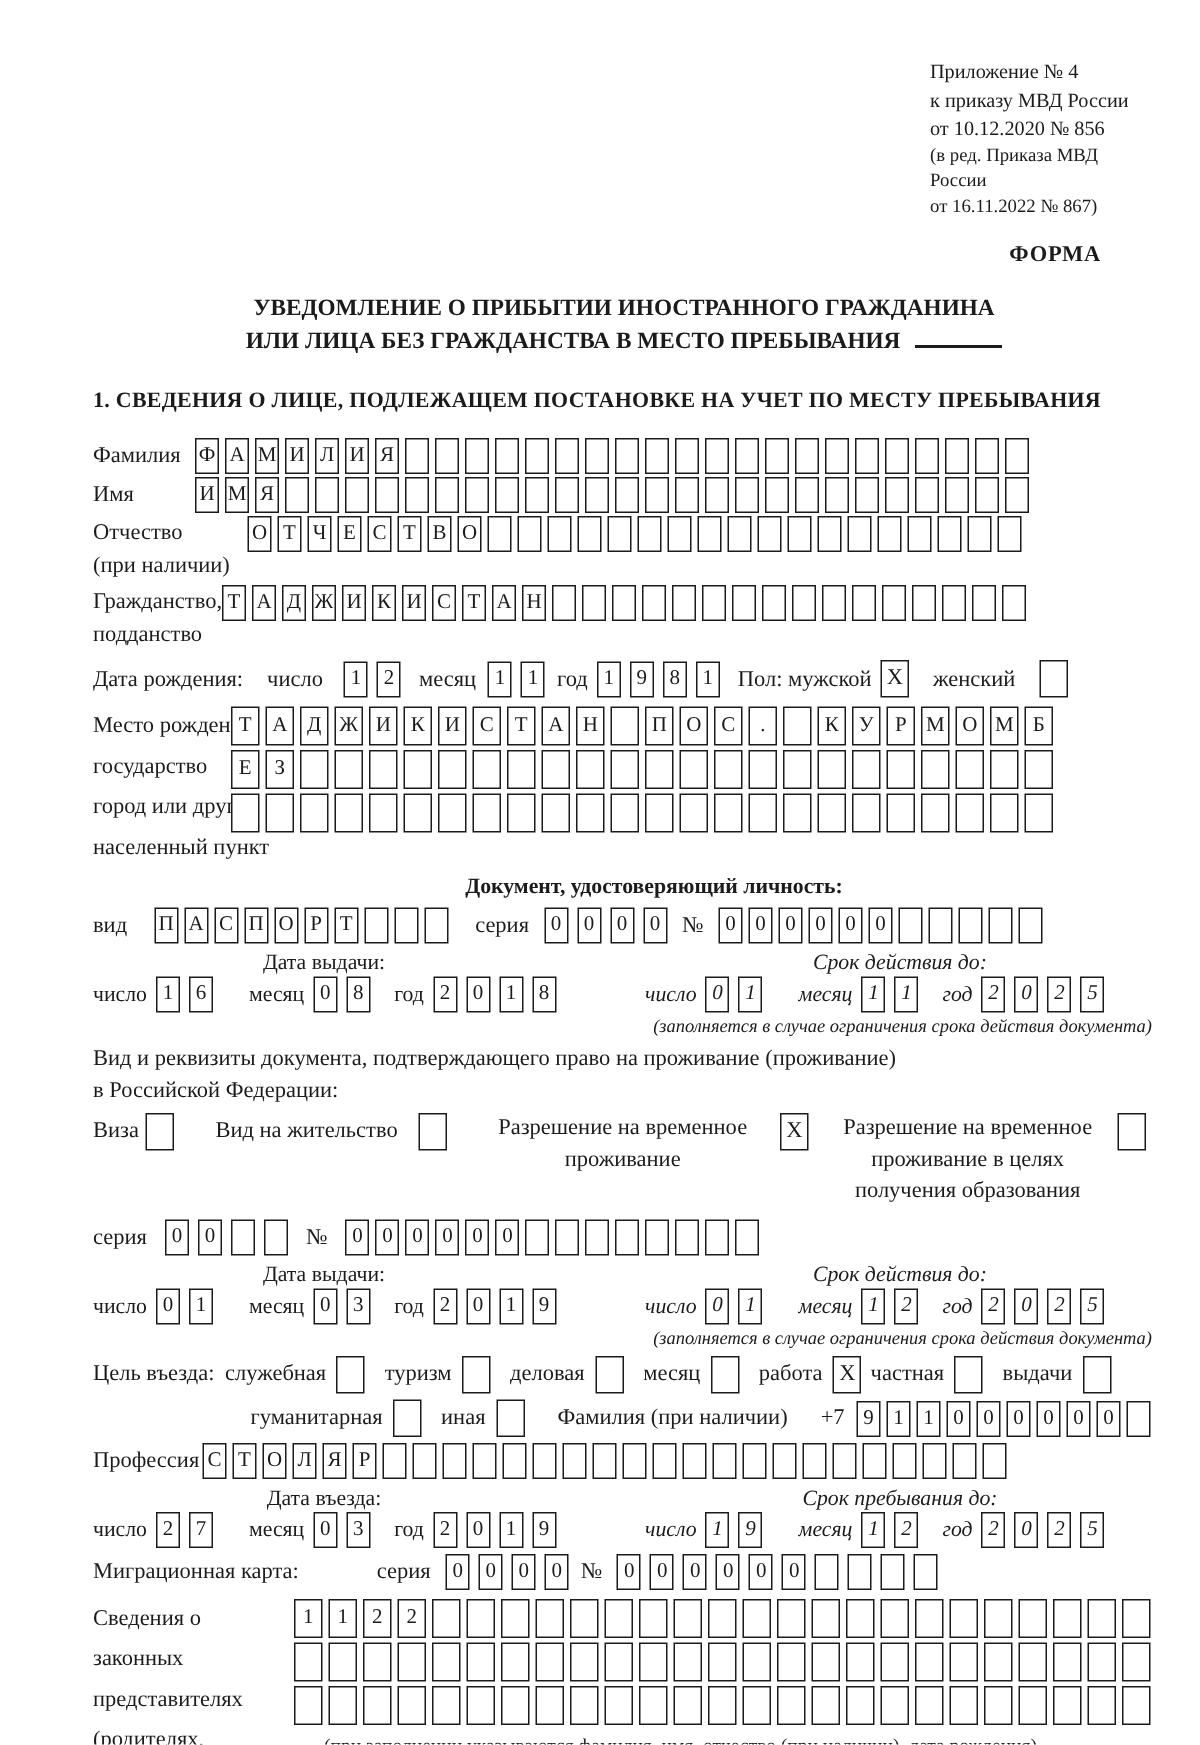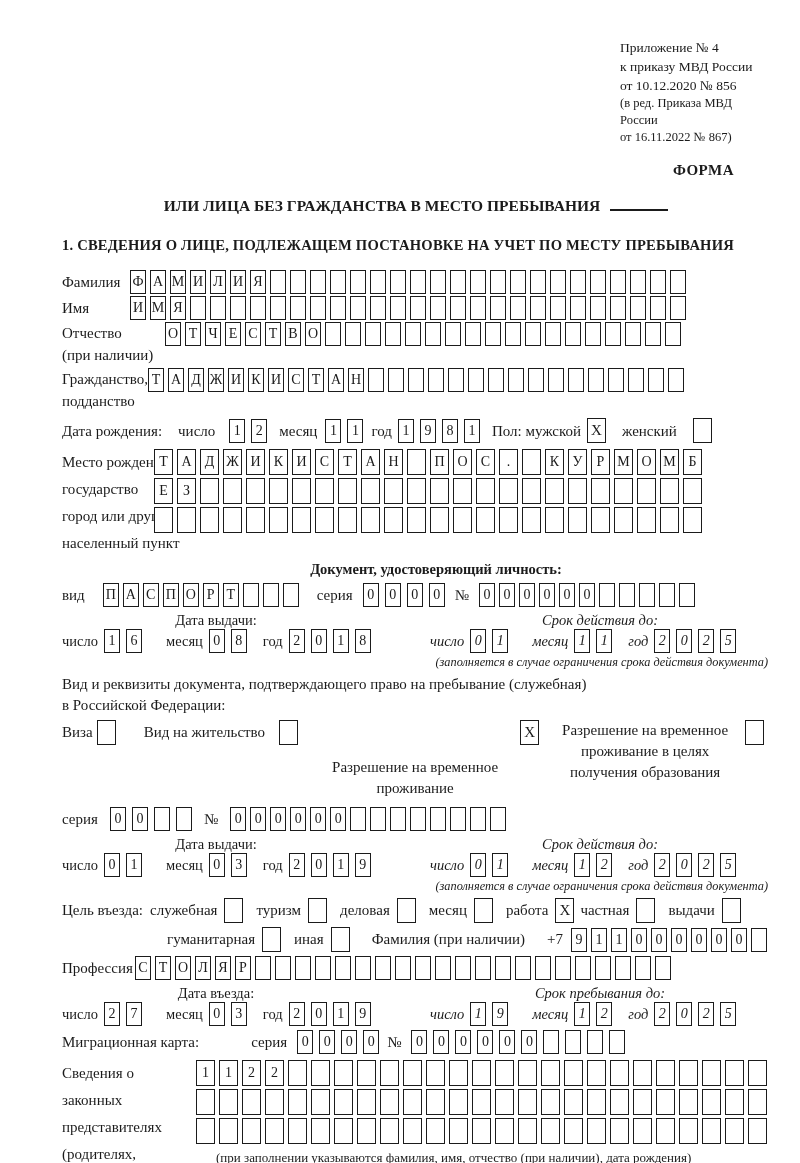--- a/index.html
+++ b/index.html
@@ -89,20 +89,21 @@
   <div class="annex">
     <div>Приложение № 4</div>
     <div>к приказу МВД России</div>
     <div>от 10.12.2020 № 856</div>
     <div class="note">(в ред. Приказа МВД России</div>
     <div class="note">от 16.11.2022 № 867)</div>
   </div>
   <div class="forma">ФОРМА</div>
 
   <div class="title">
+    <div>УВЕДОМЛЕНИЕ О ПРИБЫТИИ ИНОСТРАННОГО ГРАЖДАНИНА</div>
     <div><span>ИЛИ ЛИЦА БЕЗ ГРАЖДАНСТВА В МЕСТО ПРЕБЫВАНИЯ</span><span class="blank-line"></span></div>
   </div>
 
   <div class="sec-heading">1. СВЕДЕНИЯ О ЛИЦЕ, ПОДЛЕЖАЩЕМ ПОСТАНОВКЕ НА УЧЕТ ПО МЕСТУ ПРЕБЫВАНИЯ</div>
 
   <div class="row">
     <div class="flabel w68">Фамилия</div>
     <div class="boxline">
         <span class="cbox">Ф</span>
         <span class="cbox">А</span>
@@ -434,29 +435,29 @@
             <span class="cbox">2</span>
             <span class="cbox">0</span>
             <span class="cbox">2</span>
             <span class="cbox">5</span>
           </span>
       </div>
       <div class="small-note">(заполняется в случае ограничения срока действия документа)</div>
     </div>
   </div>
 
-  <div class="intro">Вид и реквизиты документа, подтверждающего право на пребывание (служебная)</div>
+  <div class="intro">Вид и реквизиты документа, подтверждающего право на проживание (проживание)</div>
   <div class="intro">в Российской Федерации:</div>
 
   <div class="res-options">
     <span class="opt-label" style="margin-right:0;">Виза</span>
     <span class="chk" style="margin-left:4px; margin-right:28px;"></span>
     <span class="opt-label">Вид на жительство</span>
     <span class="chk" style="margin-left:14px; margin-right:24px;"></span>
-    <span class="opt-wrap" style="width:186px;margin-top:37px;">Разрешение на временное проживание</span>
+    <span class="opt-wrap" style="width:186px;">Разрешение на временное проживание</span>
     <span class="chk" style="margin-left:12px; margin-right:16px;">X</span>
     <span class="opt-wrap" style="width:180px;">Разрешение на временное проживание в целях получения образования</span>
     <span class="chk" style="margin-left:10px; margin-right:0;"></span>
   </div>
 
   <div class="row" style="align-items:center;">
     <span class="flabel" style="margin-right:12px;">серия</span>
     <span class="boxline dgrp">
         <span class="cbox">0</span>
         <span class="cbox">0</span>

